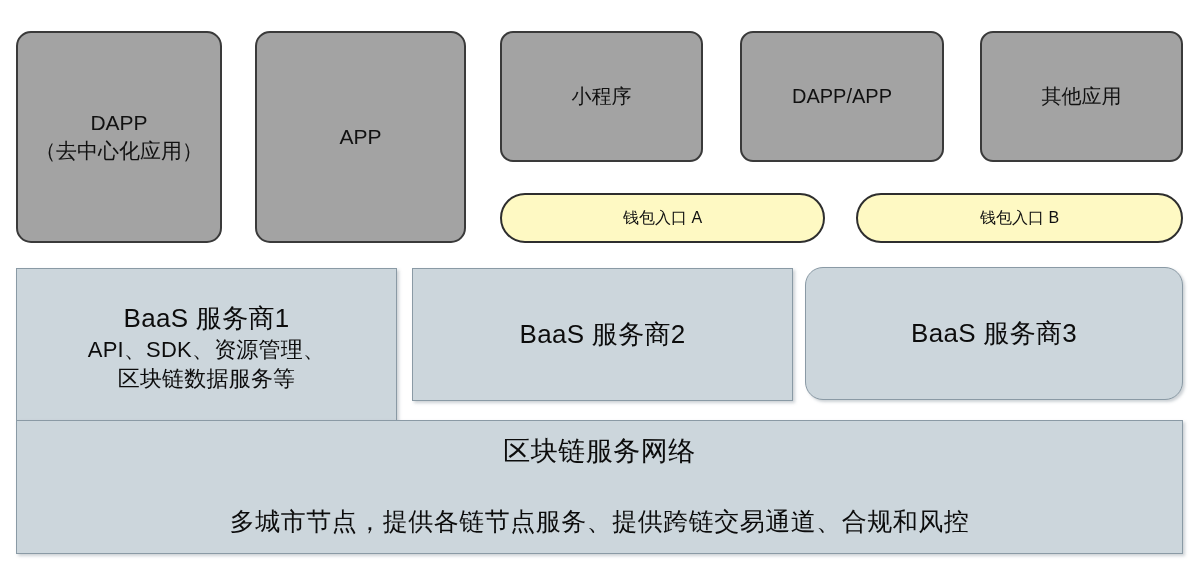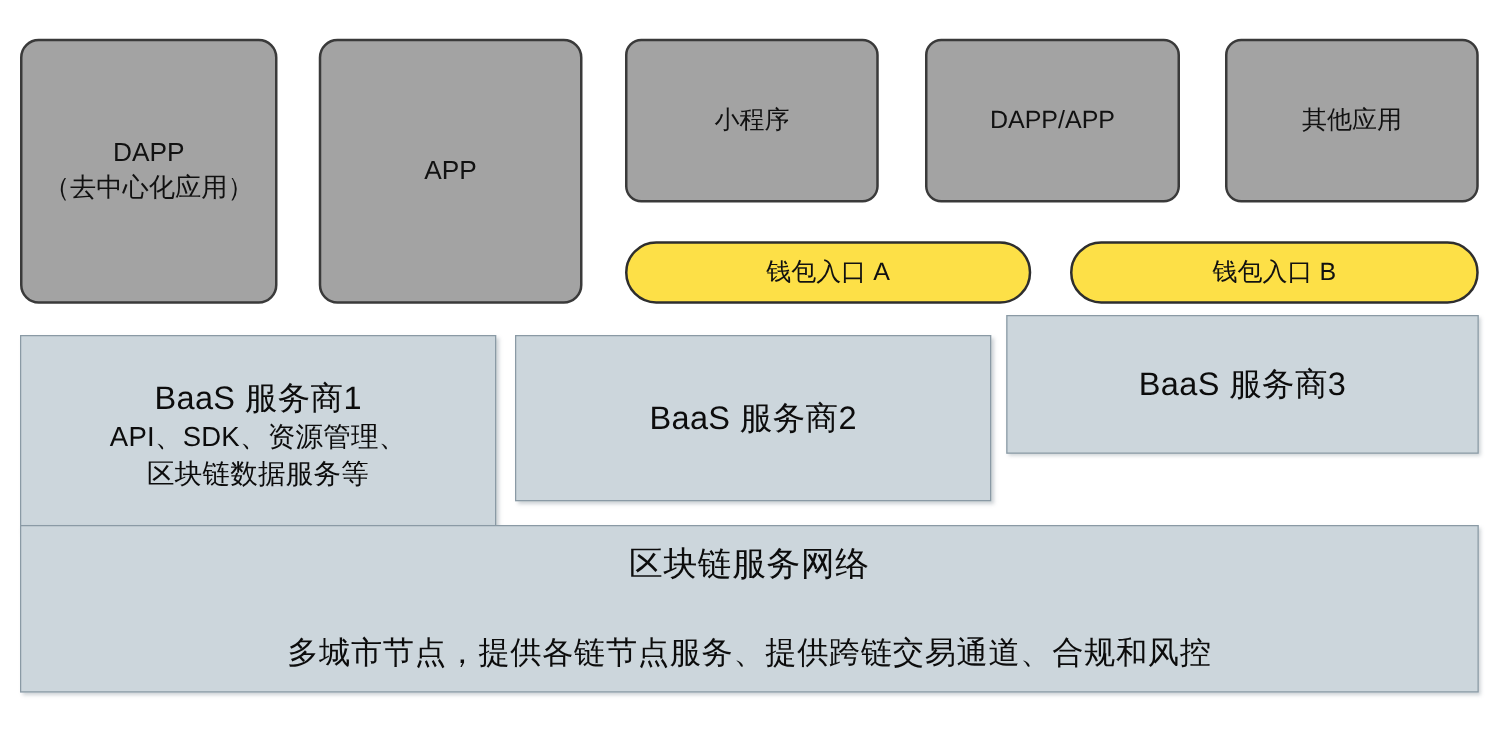--- a/index.html
+++ b/index.html
@@ -42,24 +42,24 @@
     font-size: 21px;
     color: #111111;
   }
   .card.small {
     border-radius: 13px;
     font-size: 20px;
   }
 
   
   .pill {
-    background: #fde047;
+    background: #fef9c3;
     border: 2px solid #2e2e2e;
     border-radius: 26px;
-    font-size: 20px;
+    font-size: 16px;
     color: #111111;
   }
 
   
   .slab {
     background: #ccd6dc;
     border: 1px solid #8a9aa5;
     box-shadow: 2px 2px 3px rgba(120, 135, 145, 0.38);
     color: #0c0c0c;
   }
@@ -123,21 +123,21 @@
   <div class="node slab" style="left:16px; top:268px; width:381px; height:158px;">
     <span class="line t-main">BaaS 服务商1</span>
     <span class="line t-line">API、SDK、资源管理、</span>
     <span class="line t-line">区块链数据服务等</span>
   </div>
 
   <div class="node slab" style="left:412px; top:268px; width:381px; height:133px;text-align:center;">
     <span class="line t-main">BaaS 服务商2</span>
   </div>
 
-  <div class="node slab" style="left:805px; top:252px; width:378px; height:111px;">
+  <div class="node slab" style="left:805px; top:267px; width:378px; height:133px;border-radius:18px;">
     <span class="line t-main">BaaS 服务商3</span>
   </div>
 
   <div class="node slab network" style="left:16px; top:420px; width:1167px; height:134px;">
     <span class="line t-title">区块链服务网络</span>
     <span class="line t-sub">多城市节点，提供各链节点服务、提供跨链交易通道、合规和风控</span>
   </div>
 
 </div>
 

